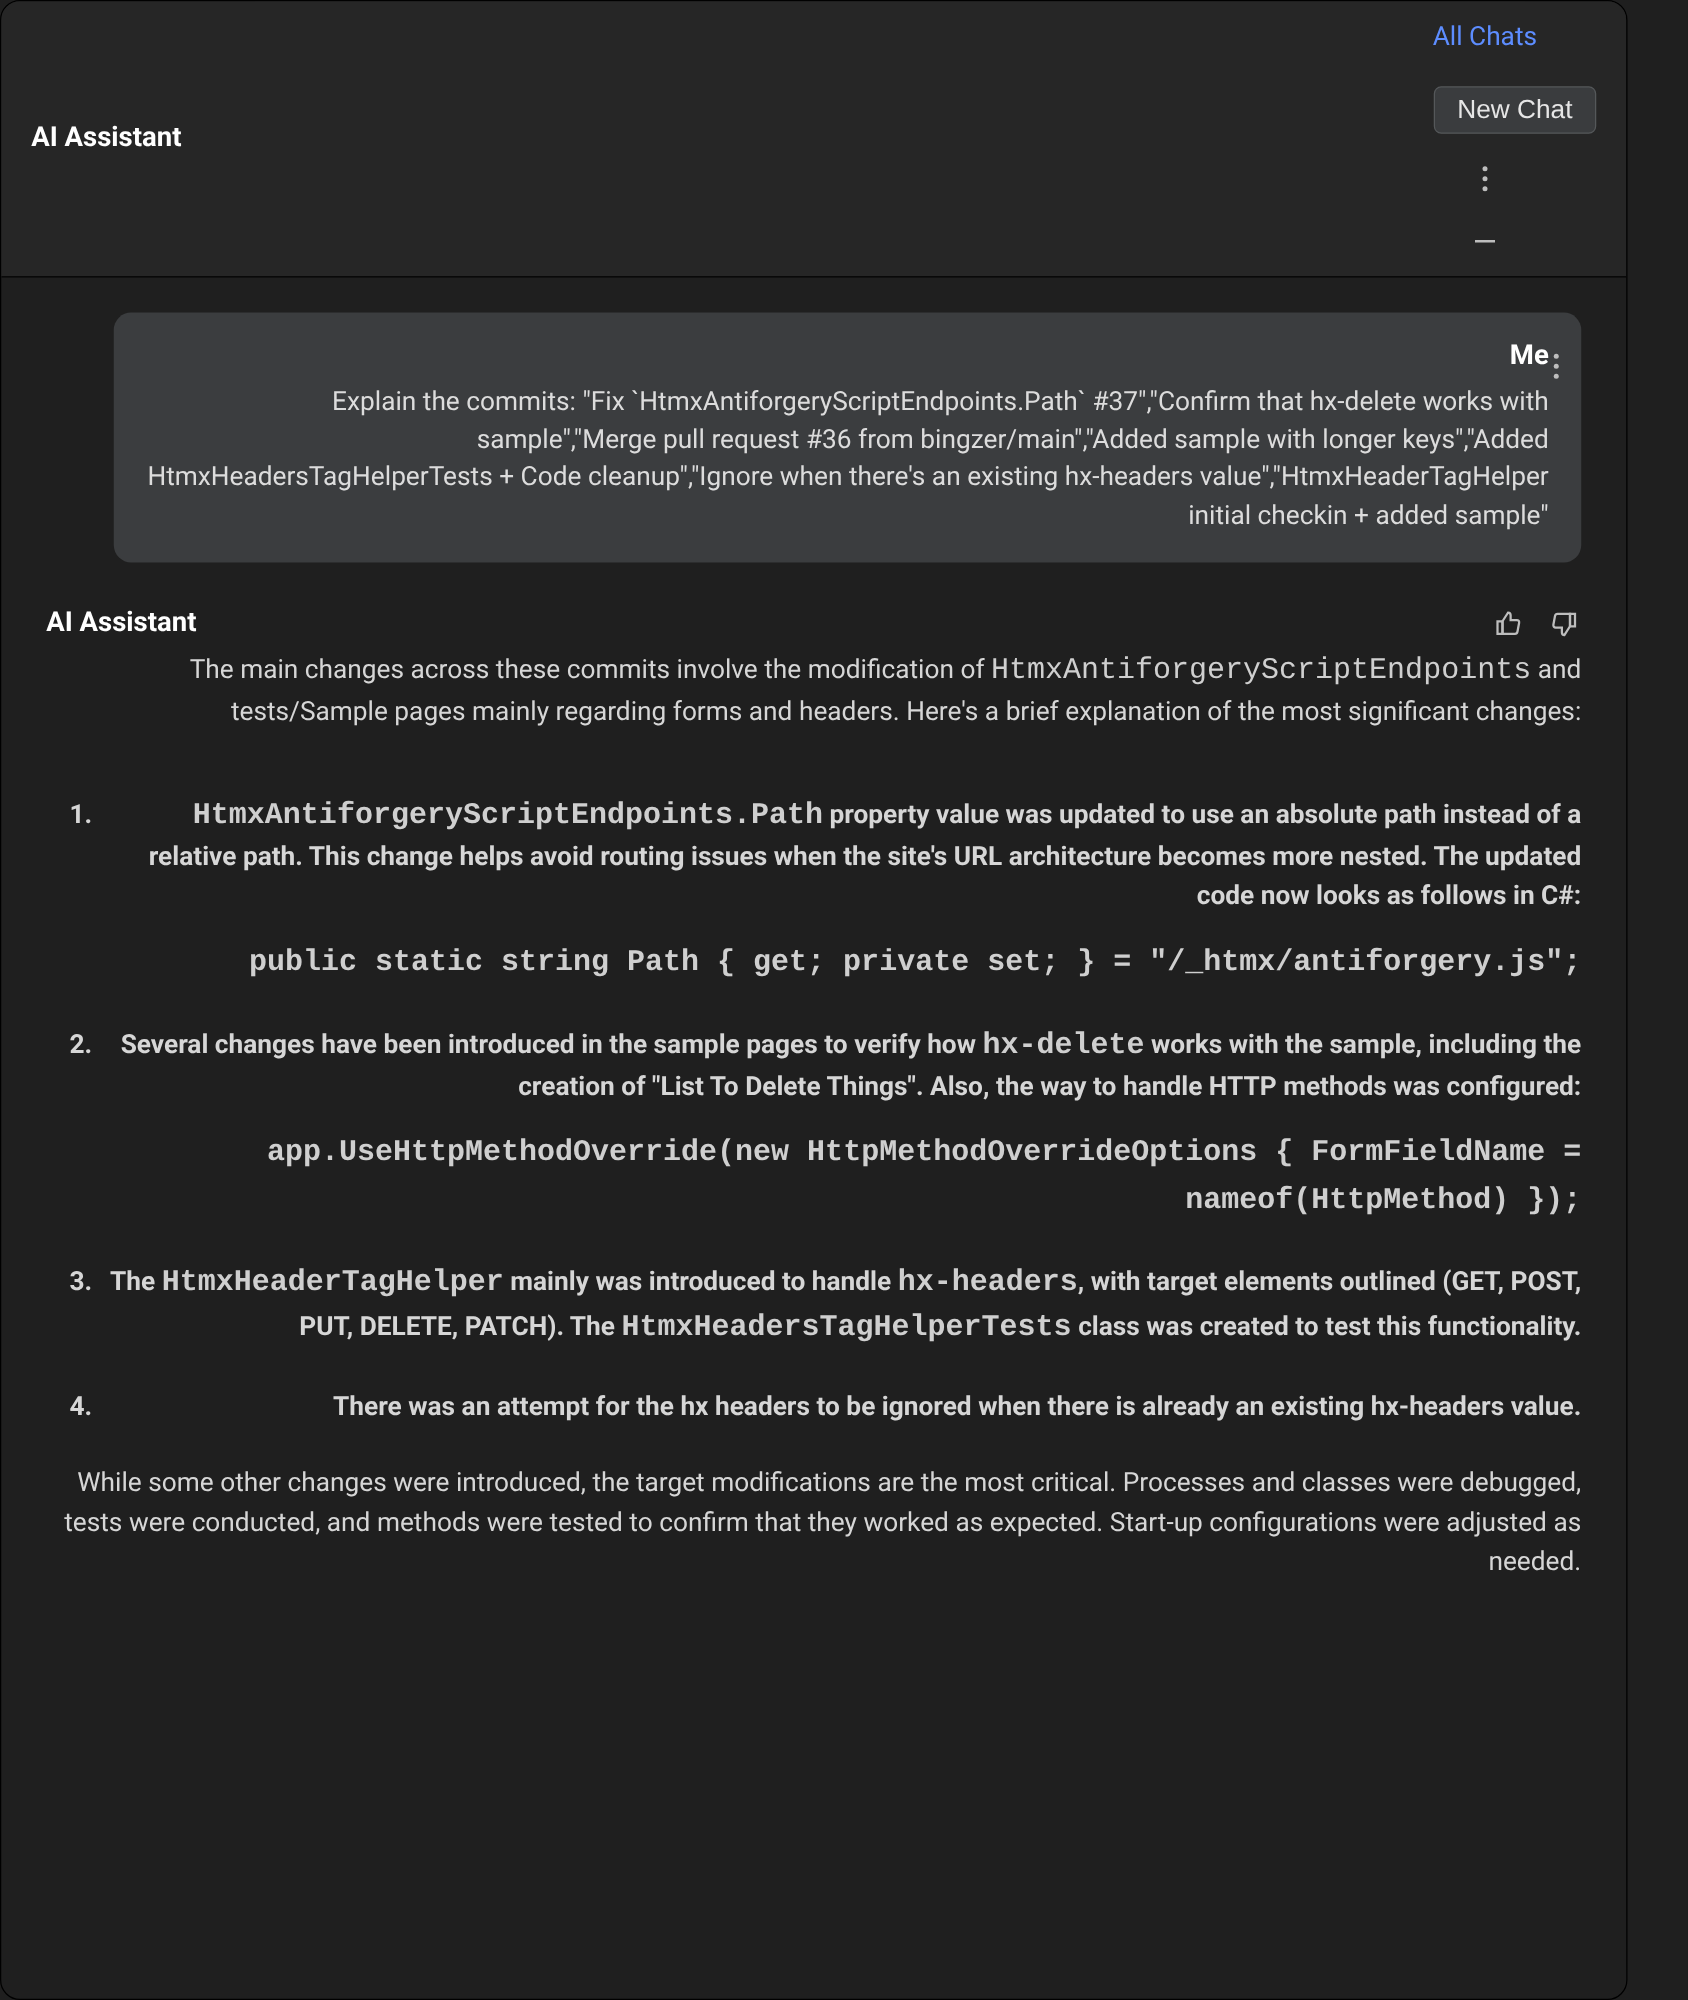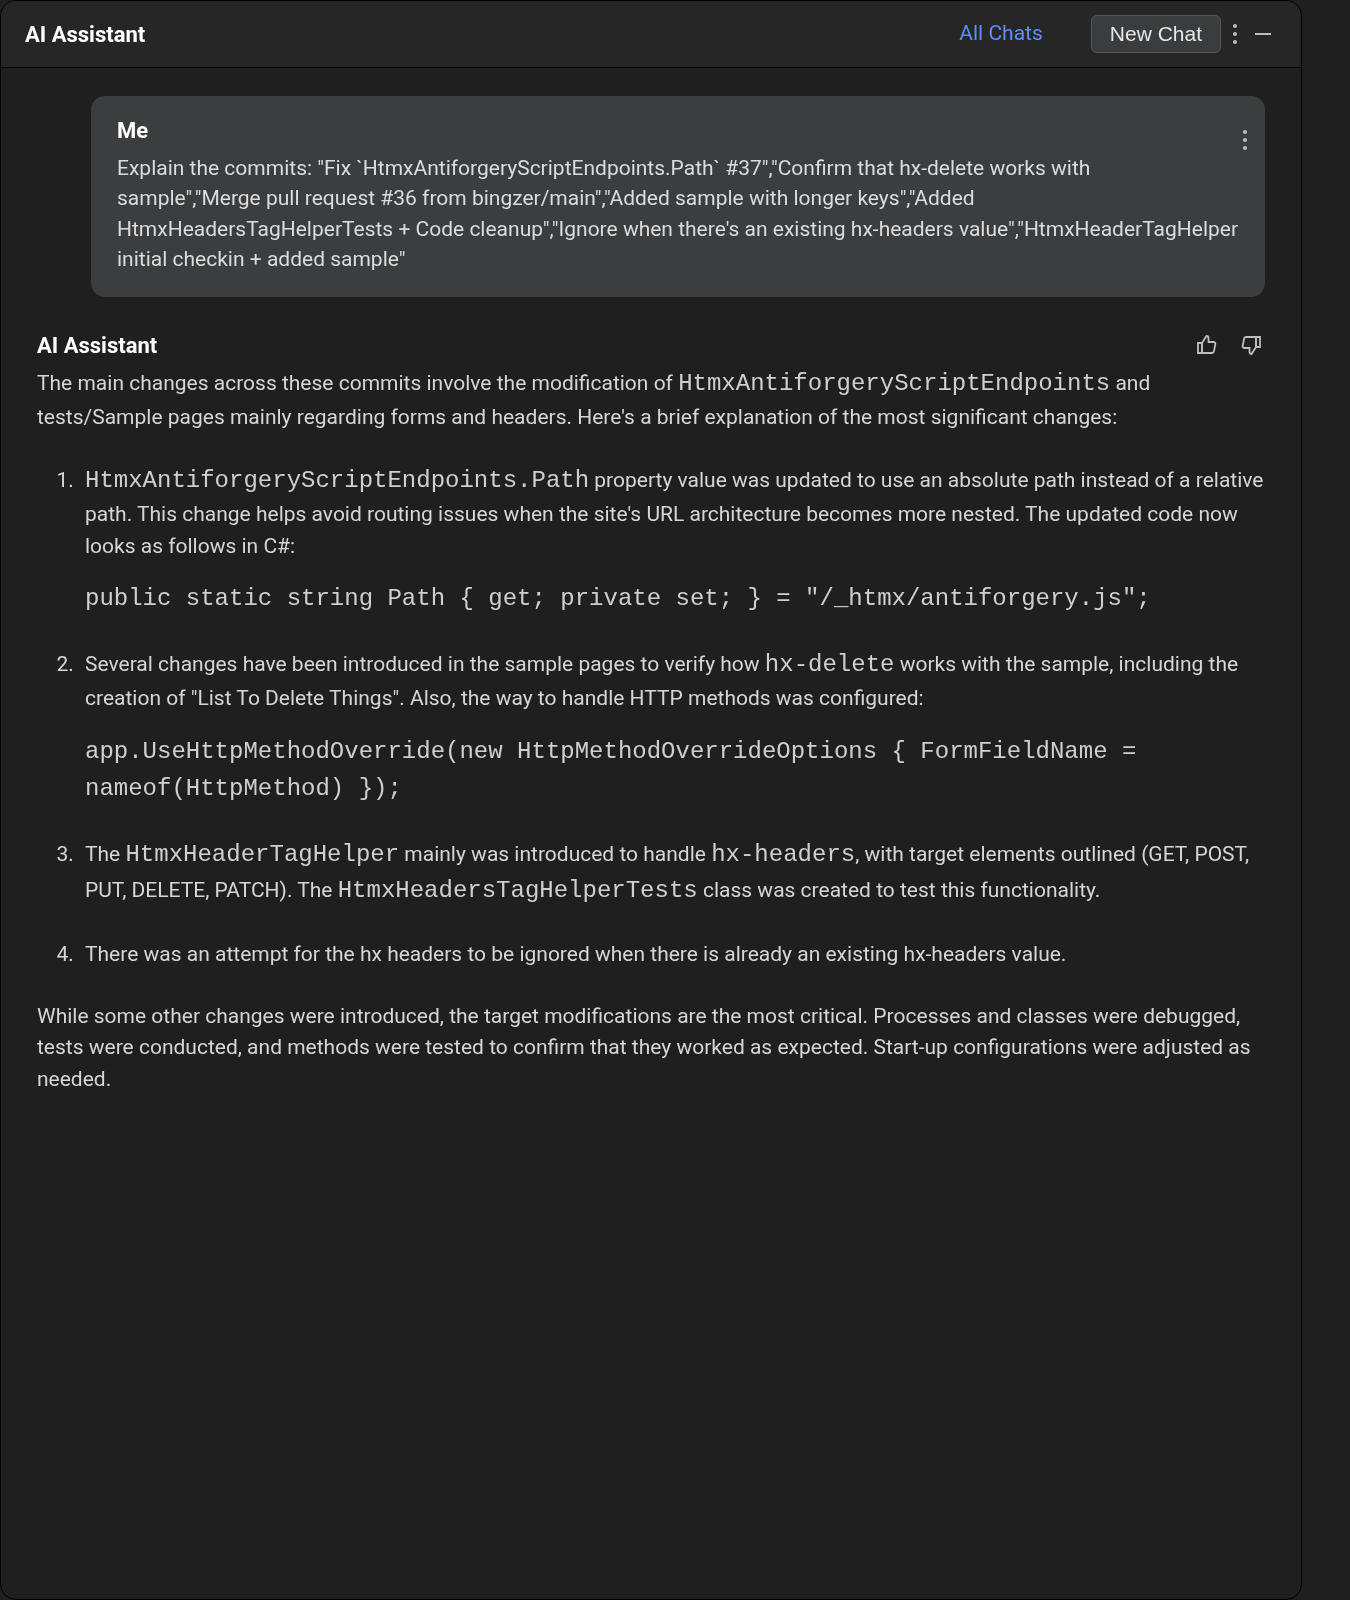--- a/index.html
+++ b/index.html
@@ -43,20 +43,22 @@
     border-bottom: 1px solid #000;
   }
   .titlebar .left {
     font-weight: 700;
     color: var(--text-strong);
     font-size: 22px;
   }
   .titlebar .right {
     display: flex;
     align-items: center;
+    gap: 22px;
+    flex-direction: column;
   }
   .link {
     color: var(--link);
     cursor: pointer;
     font-size: 21px;
   }
   .btn {
     background: var(--button-bg);
     border: 1px solid var(--button-border);
     color: #e6e6e6;
@@ -68,20 +70,21 @@
   }
   .icon-btn {
     width: 28px; height: 28px;
     display: flex; align-items: center; justify-content: center;
     color: var(--icon);
     cursor: pointer;
     background: none; border: none; padding:0;
   }
   .content {
     padding: 28px 36px 40px 36px;
+    text-align: right;
   }
   .user-bubble {
     background: var(--user-bubble-bg);
     border-radius: 14px;
     padding: 18px 26px 22px 26px;
     margin: 0 0 32px 54px;
     position: relative;
   }
   .user-bubble .name {
     font-weight: 700;
@@ -127,21 +130,22 @@
   .codeblock {
     font-family: "SFMono-Regular", ui-monospace, Menlo, Consolas, "Liberation Mono", monospace;
     font-size: 24px;
     color: var(--code);
     white-space: pre-wrap;
     margin-top: 18px;
     line-height: 1.55;
   }
   ol.answer {
     padding-left: 42px;
-    margin: 30px 0 26px 0;
+    margin: 48px 0 26px 0;
+    font-weight: bold;
   }
   ol.answer > li {
     margin-bottom: 30px;
     padding-left: 6px;
   }
   .dots-vertical {
     display: inline-flex; flex-direction: column; gap: 4px;
   }
   .dots-vertical span {
     width: 4px; height: 4px; background: var(--icon); border-radius: 50%; display:block;

